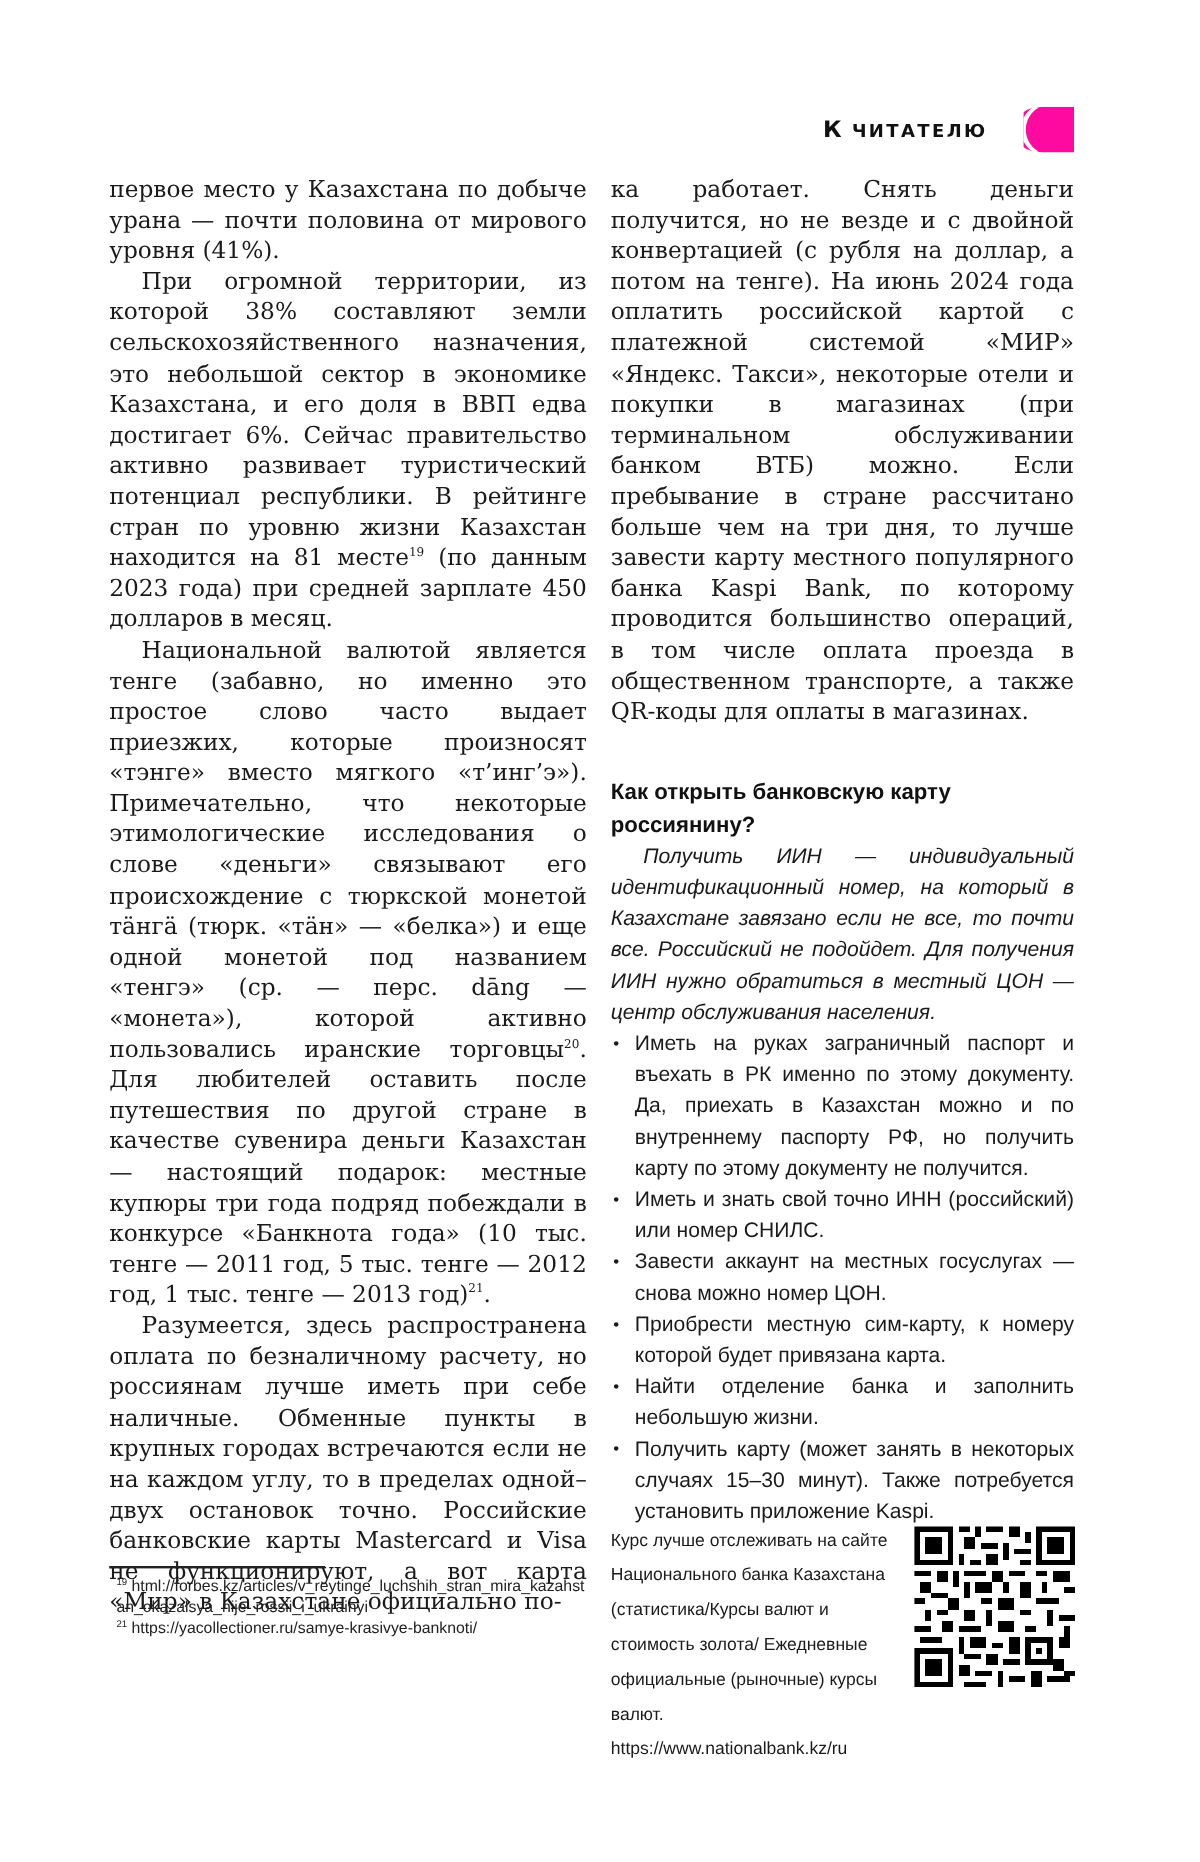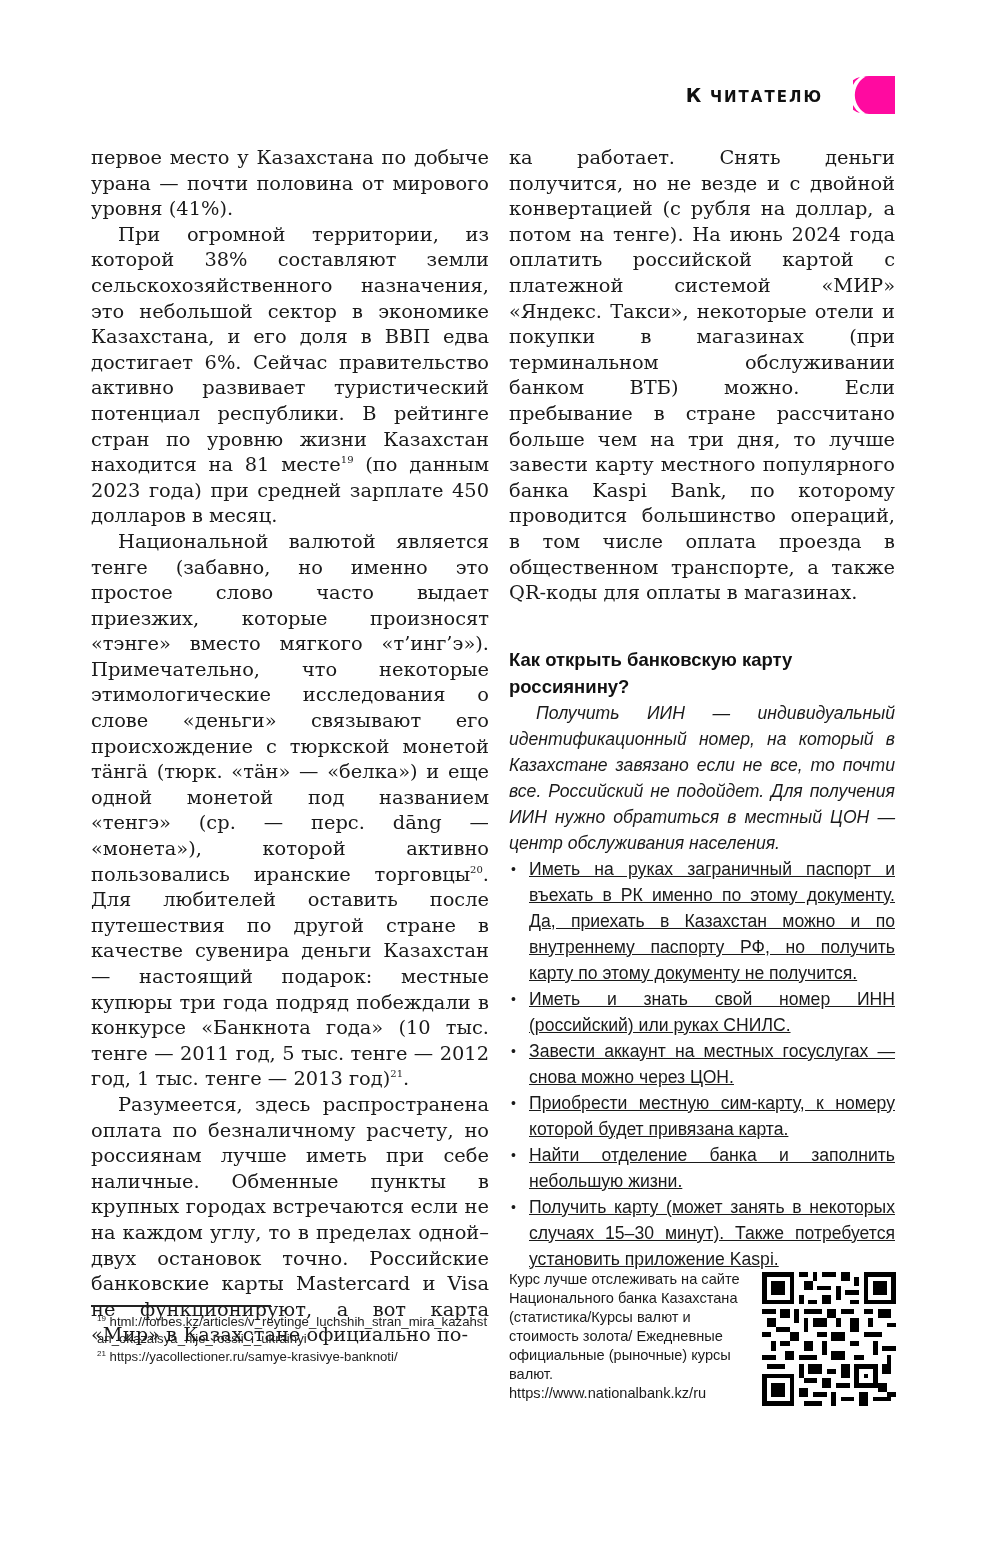--- a/index.html
+++ b/index.html
@@ -1,39 +1,39 @@
 <!DOCTYPE html>
 <html><head>
 <meta charset="utf-8">
 <style>
   html, body { margin: 0; padding: 0; background: #ffffff; }
   body { width: 1000px; height: 1552px; position: relative; overflow: hidden; color: #1a1a1a; }
-  .header { position: absolute; top: 75px; right: 105px; height: 40px; display: flex; align-items: center; }
+  .header { position: absolute; top: 88px; right: 105px; height: 40px; display: flex; align-items: center; }
   .header-title { font-family: "DejaVu Sans", sans-serif; font-weight: bold; font-size: 19px; letter-spacing: 1px; color: #111; margin-right: 30px; }
   .header-title .small { font-size: 15px; letter-spacing: 2px; }
   .logo { width: 42px; height: 38px; position: relative; }
   .col { position: absolute; top: 145px; }
   .col-left { left: 91px; width: 398px; }
   .col-right { left: 509px; width: 386px; }
   .serif { font-family: "DejaVu Serif", serif; font-size: 19.4px; line-height: 25.6px; text-align: justify; hyphens: manual; }
   .serif p { margin: 0; text-indent: 0; }
   .serif p.indent { text-indent: 27px; }
   sup { font-size: 10px; line-height: 0; vertical-align: 8px; }
   .h-section { font-family: "Liberation Sans", sans-serif; font-weight: bold; font-size: 18.5px; line-height: 27px; margin: 40px 0 0 0; color: #111; }
   .sans { font-family: "Liberation Sans", sans-serif; font-size: 17.6px; line-height: 26px; text-align: justify; }
   .sans p { margin: 0; font-style: italic; }
   .sans p.indent { text-indent: 27px; }
   .bullets { list-style: none; margin: 0; padding: 0; }
-  .bullets li { position: relative; padding-left: 20px; text-decoration: underline; }
+  .bullets li { position: relative; padding-left: 20px; }
   .bullets li::before { content: "•"; position: absolute; left: 2px; top: 0; font-size: 14px; }
   .footnotes { position: absolute; left: 91px; top: 1305px; width: 400px; font-family: "Liberation Sans", sans-serif; font-size: 13.2px; line-height: 17.8px; color: #222; }
   .fn-rule { width: 180px; height: 1.5px; background: #222; margin-bottom: 6px; }
   .fn sup { font-size: 8px; vertical-align: 5px; }
   .fn { padding-left: 6px; }
-  .note { position: absolute; left: 509px; top: 1270px; width: 245px; font-family: "Liberation Sans", sans-serif; font-size: 14.6px; line-height: 19px; color: #1a1a1a; }
+  .note { position: absolute; left: 509px; top: 1270px; width: 245px; font-family: "Liberation Sans", sans-serif; font-size: 14.6px; line-height: 29px; color: #1a1a1a; }
   .note p { margin: 0; }
   .qr { position: absolute; left: 762px; top: 1272px; width: 134px; height: 134px; }
 </style>
 </head>
 <body>
 
 <div class="header">
   <div class="header-title"><span>К</span> <span class="small">ЧИТАТЕЛЮ</span></div>
   <svg class="logo" viewBox="0 0 42 38" width="42" height="38">
     <path d="M16 0 H42 V38 H16 A19 19 0 0 1 16 0 Z" fill="#ff0aa0"></path>
@@ -52,22 +52,22 @@
 
 <div class="col col-right">
   <div class="serif">
     <p>ка работает. Снять деньги получится, но не везде и с двойной конвертацией (с рубля на доллар, а потом на тенге). На июнь 2024 года оплатить российской картой с платежной системой «МИР» «Яндекс. Такси», некоторые отели и покупки в магазинах (при терминальном обслуживании банком ВТБ) можно. Если пребывание в стране рассчитано больше чем на три дня, то лучше завести карту местного популярного банка Kaspi Bank, по которому проводится большинство операций, в том числе оплата проезда в общественном транспорте, а также QR-коды для оплаты в магазинах.</p>
   </div>
   <h3 class="h-section">Как открыть банковскую карту россиянину?</h3>
   <div class="sans">
     <p class="indent">Получить ИИН — индивидуальный идентификационный номер, на который в Казахстане завязано если не все, то почти все. Российский не подойдет. Для получения ИИН нужно обратиться в местный ЦОН — центр обслуживания населения.</p>
     <ul class="bullets">
       <li>Иметь на руках заграничный паспорт и въехать в РК именно по этому документу. Да, приехать в Казахстан можно и по внутреннему паспорту РФ, но получить карту по этому документу не получится.</li>
-      <li>Иметь и знать свой номер ИНН (российский) или руках СНИЛС.</li>
-      <li>Завести аккаунт на местных госуслугах — снова можно через ЦОН.</li>
+      <li>Иметь и знать свой точно ИНН (российский) или номер СНИЛС.</li>
+      <li>Завести аккаунт на местных госуслугах — снова можно номер ЦОН.</li>
       <li>Приобрести местную сим-карту, к номеру которой будет привязана карта.</li>
       <li>Найти отделение банка и заполнить небольшую жизни.</li>
       <li>Получить карту (может занять в некоторых случаях 15–30 минут). Также потребуется установить приложение Kaspi.</li>
     </ul>
   </div>
 </div>
 
 <div class="footnotes">
   <div class="fn-rule"></div>
   <div class="fn"><sup>19</sup> <span style="word-break: break-all;">html://forbes.kz/articles/v_reytinge_luchshih_stran_mira_kazahstan_okazalsya_nije_rossii_i_ukrainyi</span></div>

